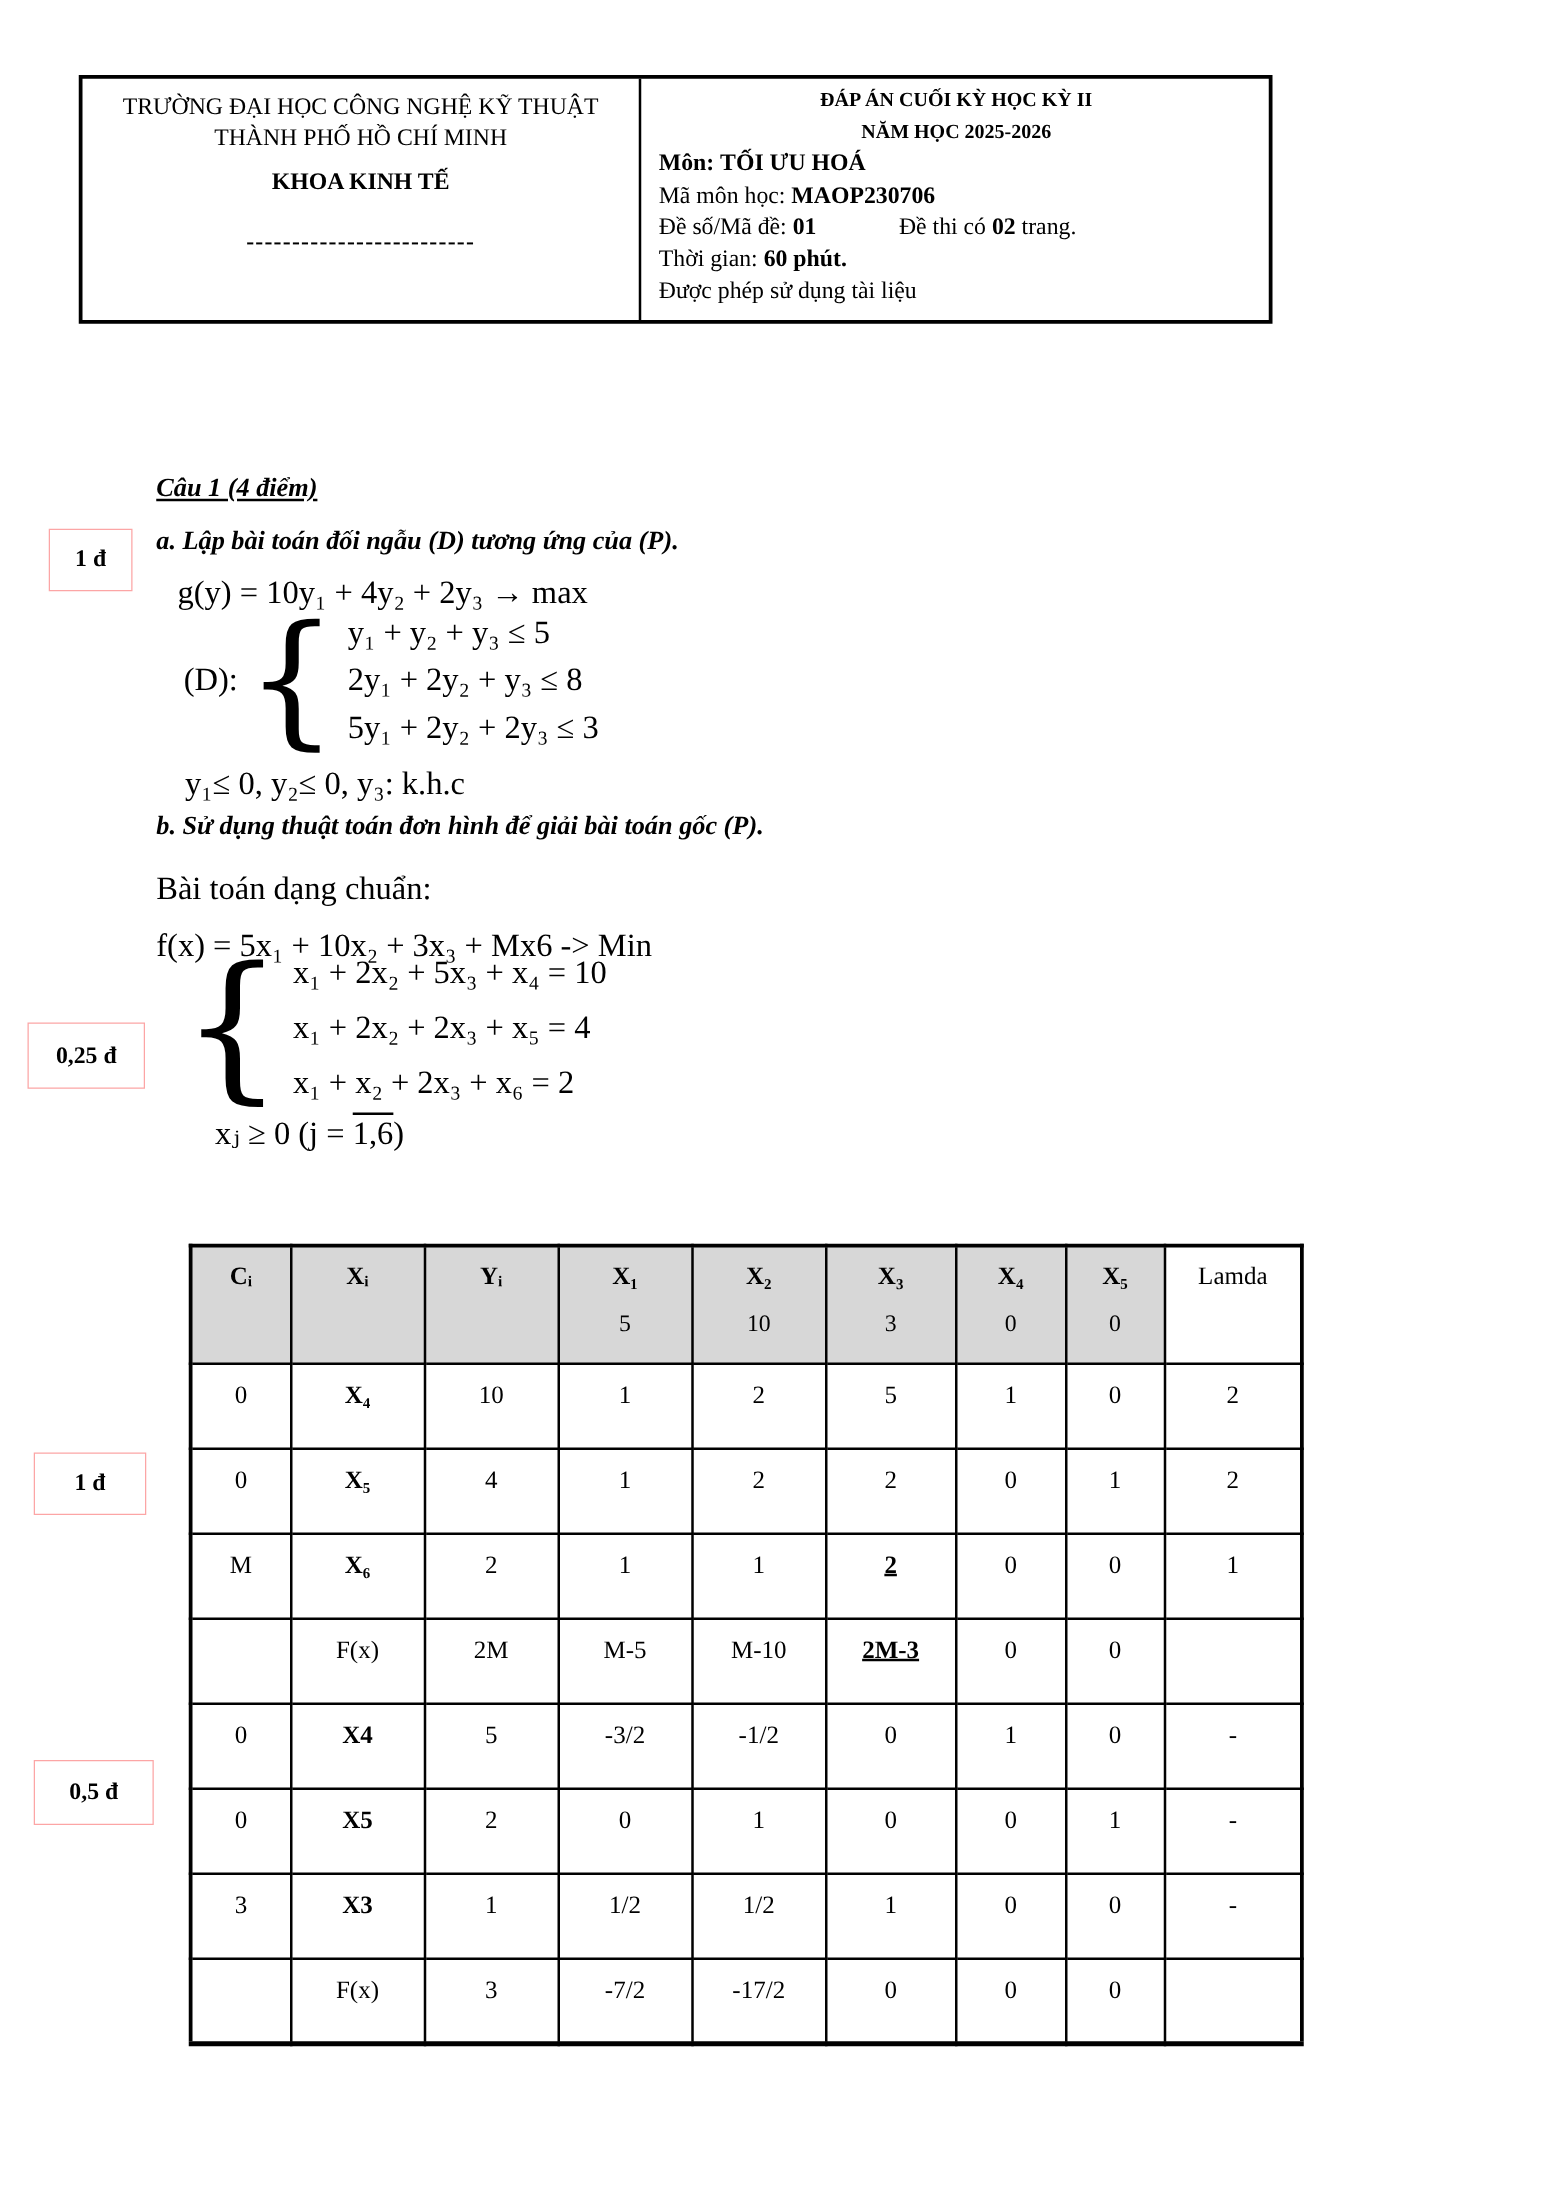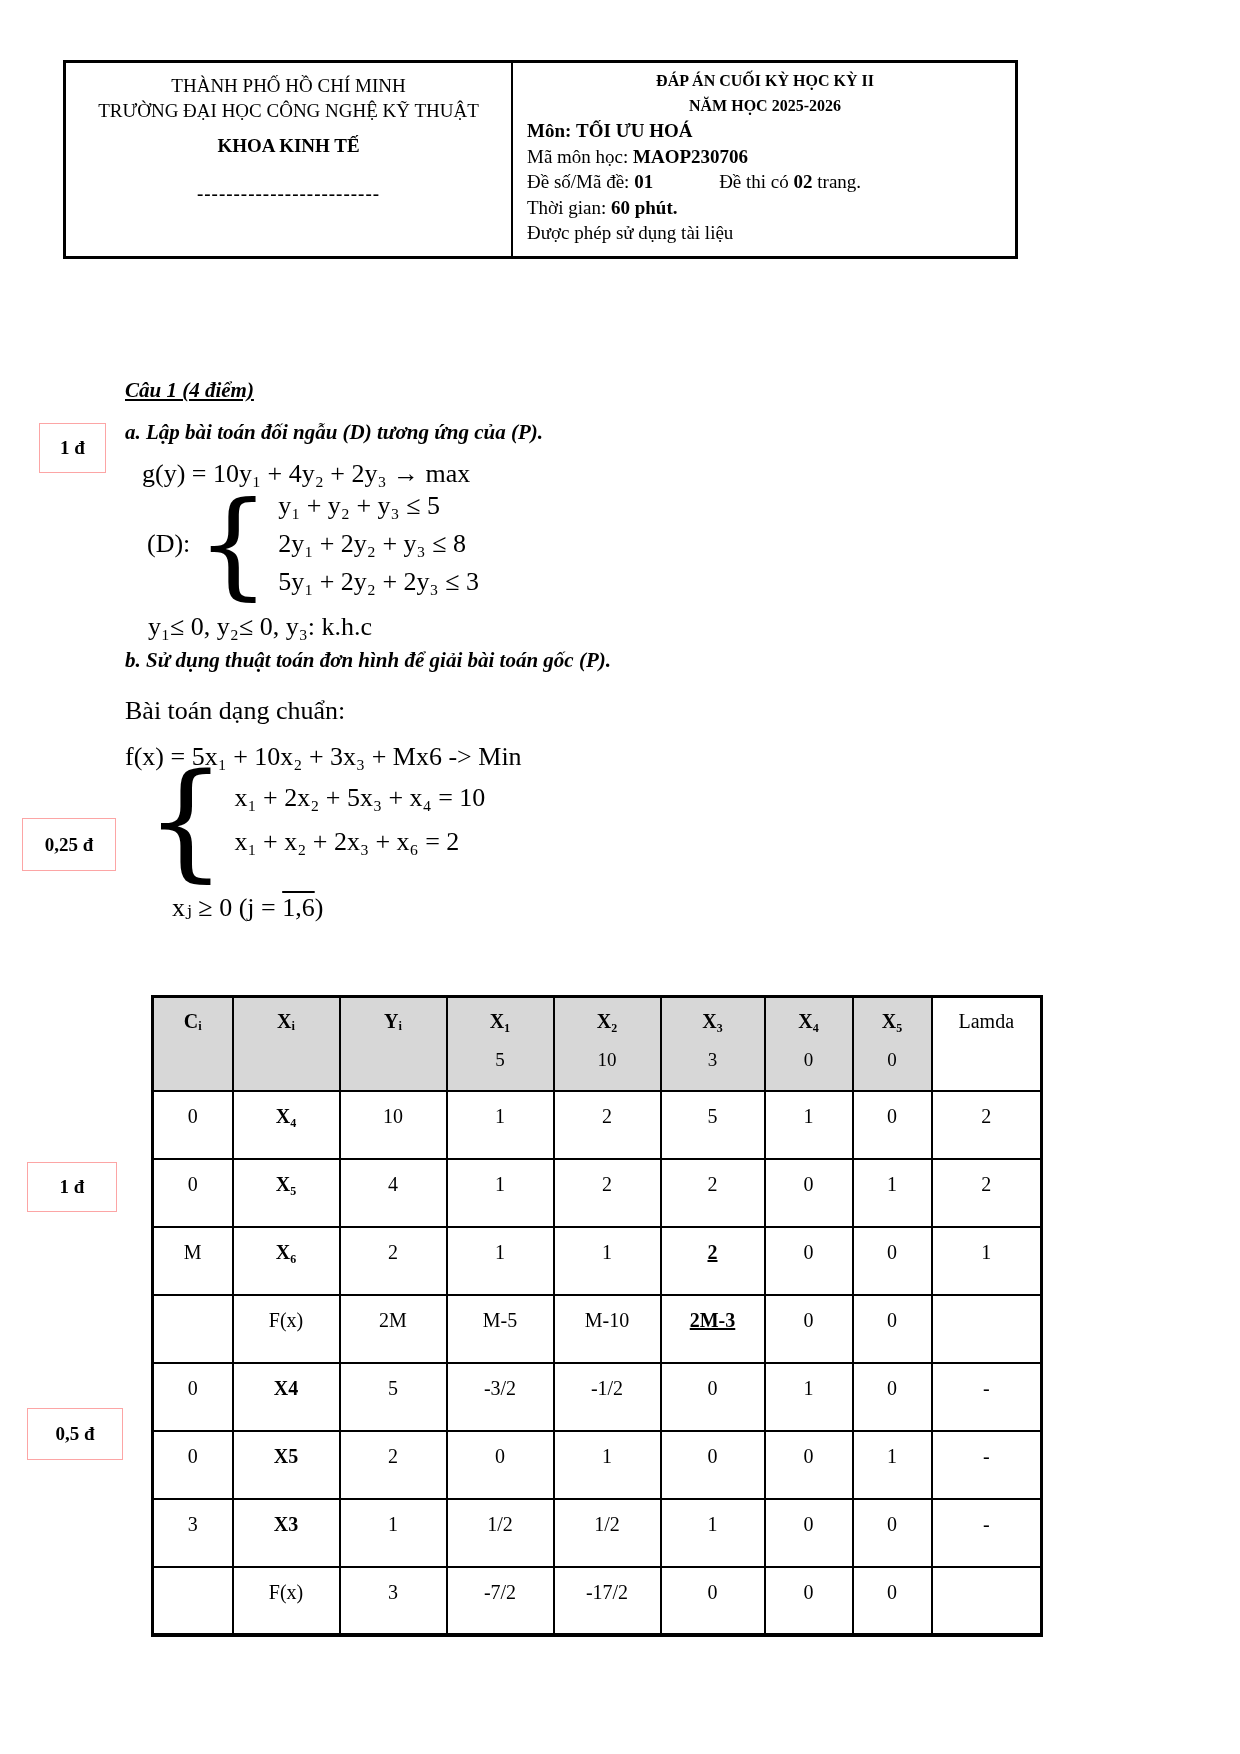--- a/index.html
+++ b/index.html
@@ -52,22 +52,22 @@
   .cell-b { font-weight:bold; }
   .cell-u { text-decoration:underline; text-decoration-thickness:2px; }
 </style>
 </head>
 <body>
 
 <div class="page">
 
   <div class="hdr">
     <div class="hdr-left">
+      <div class="u-line">TRƯỜNG ĐẠI HỌC CÔNG NGHỆ KỸ THUẬT</div>
       <div class="u-line">THÀNH PHỐ HỒ CHÍ MINH</div>
-      <div class="u-line">TRƯỜNG ĐẠI HỌC CÔNG NGHỆ KỸ THUẬT</div>
       <div class="khoa">KHOA KINH TẾ</div>
       <div class="dashes">-------------------------</div>
     </div>
     <div class="hdr-right">
       <div class="r-title">ĐÁP ÁN CUỐI KỲ HỌC KỲ II</div>
       <div class="r-title">NĂM HỌC 2025-2026</div>
       <div class="r-line"><span class="b">Môn:</span> <span class="b">TỐI ƯU HOÁ</span></div>
       <div class="r-line"><span>Mã môn học:</span> <span class="b">MAOP230706</span></div>
       <div class="r-line"><span>Đề số/Mã đề:</span> <span class="b">01</span><span class="gap-left">Đề thi có</span> <span class="b">02</span> <span>trang.</span></div>
       <div class="r-line"><span>Thời gian:</span> <span class="b">60 phút.</span></div>
@@ -96,20 +96,21 @@
 
   <div class="abs math" style="left:148px;top:612px;">y₁≤ 0, y₂≤ 0, y₃: k.h.c</div>
   <div class="abs it-b" style="left:125px;top:648px;">b. Sử dụng thuật toán đơn hình để giải bài toán gốc (P).</div>
   <div class="abs math" style="left:125px;top:696px;">Bài toán dạng chuẩn:</div>
   <div class="abs math" style="left:125px;top:742px;">f(x) = 5x₁ + 10x₂ + 3x₃ + Mx6 -&gt; Min</div>
 
   <div class="abs sys" style="left:145px;top:756px;">
     <span class="brace brace-p">{</span>
     <div class="sys-lines-p math">
       <div>x₁ + 2x₂ + 5x₃ + x₄ = 10</div>
+      <div>x₁ + 2x₂ + 2x₃ + x₅ = 4</div>
       <div>x₁ + x₂ + 2x₃ + x₆ = 2</div>
     </div>
   </div>
 
   <div class="abs math" style="left:172px;top:892px;"><span>xⱼ ≥ 0 (j = </span><span class="overline-txt">1,6</span><span>)</span></div>
 
   <table class="simplex">
     <colgroup>
       <col style="width:80px">
         <col style="width:107px">

